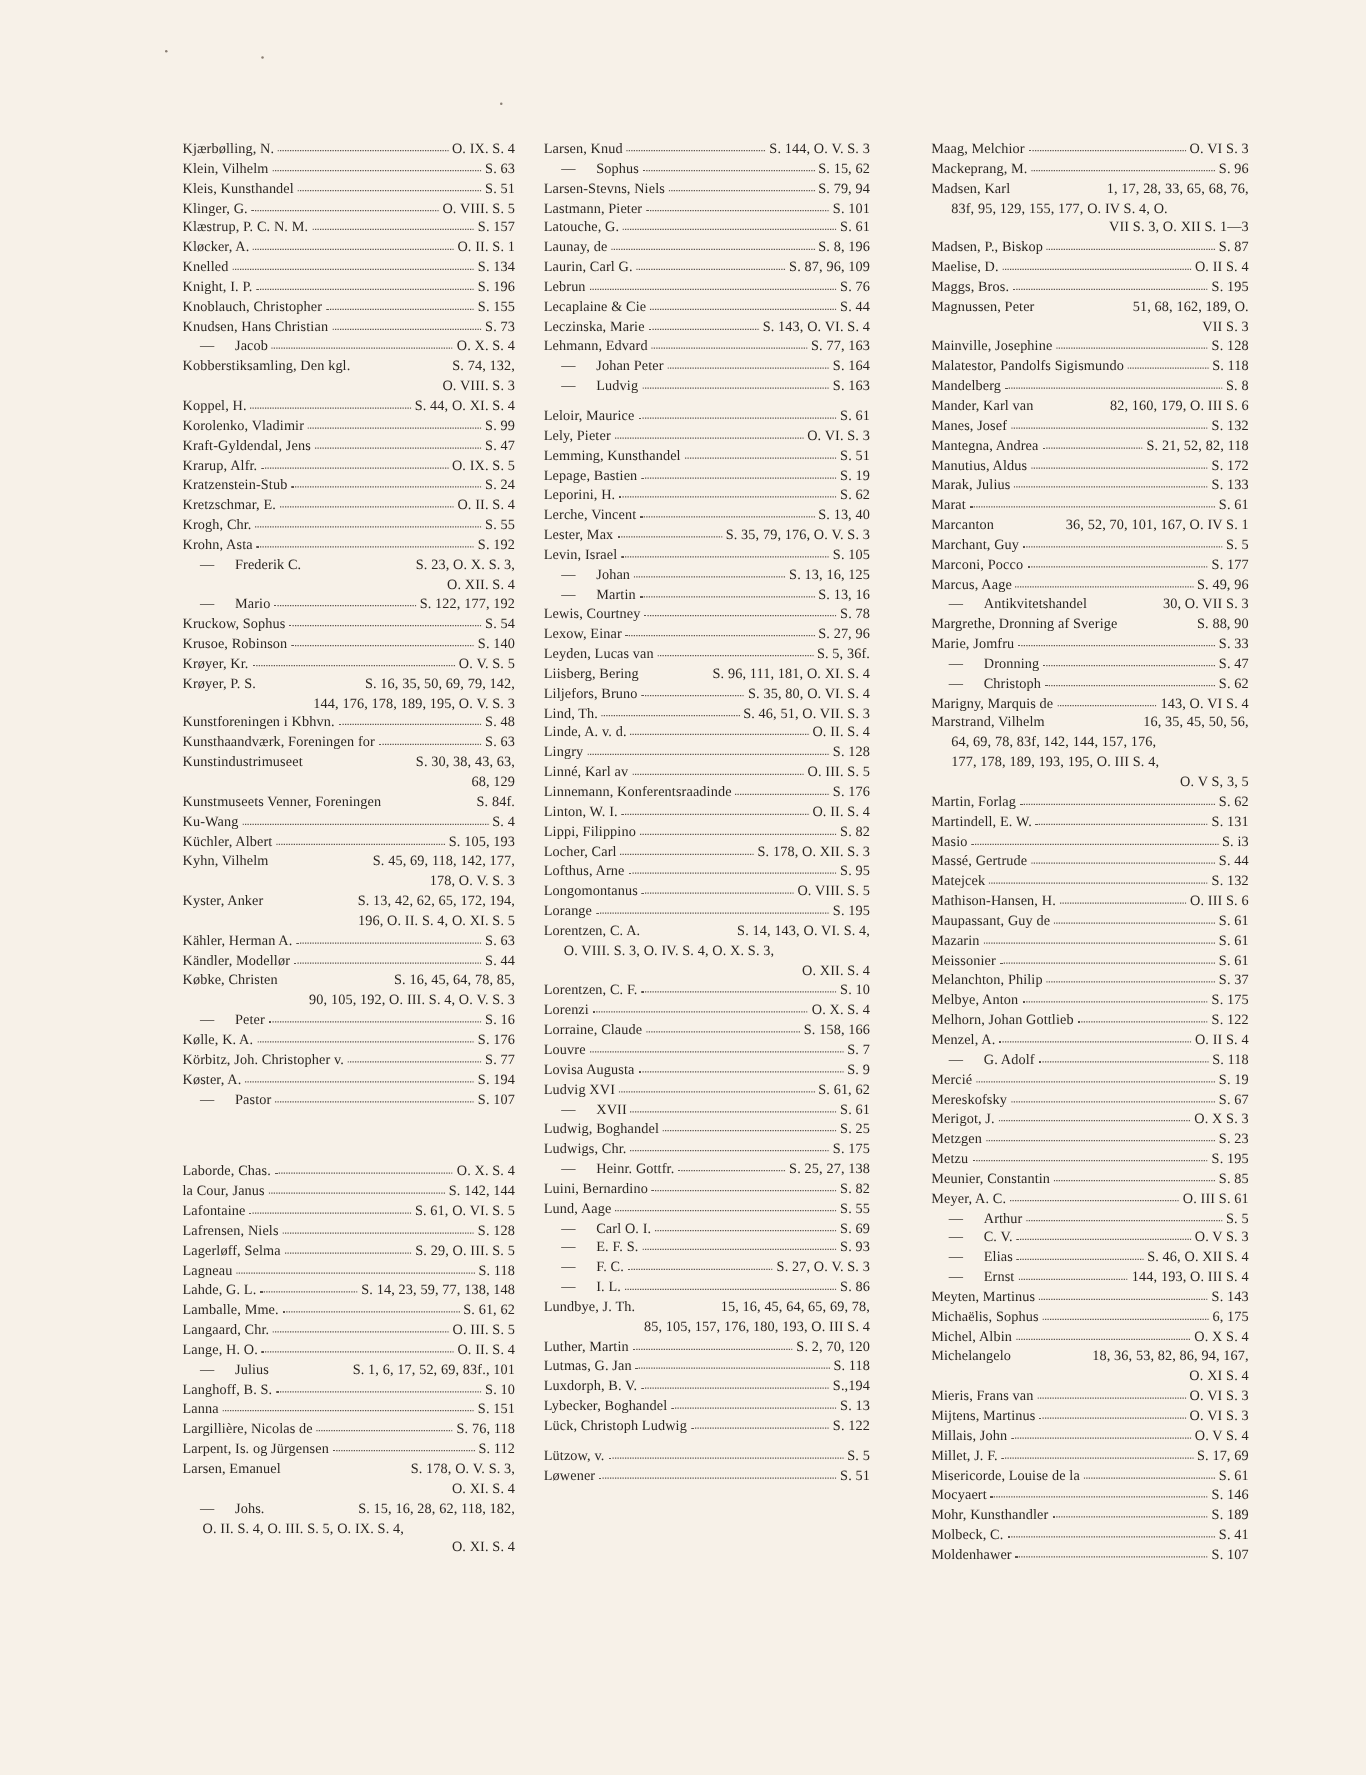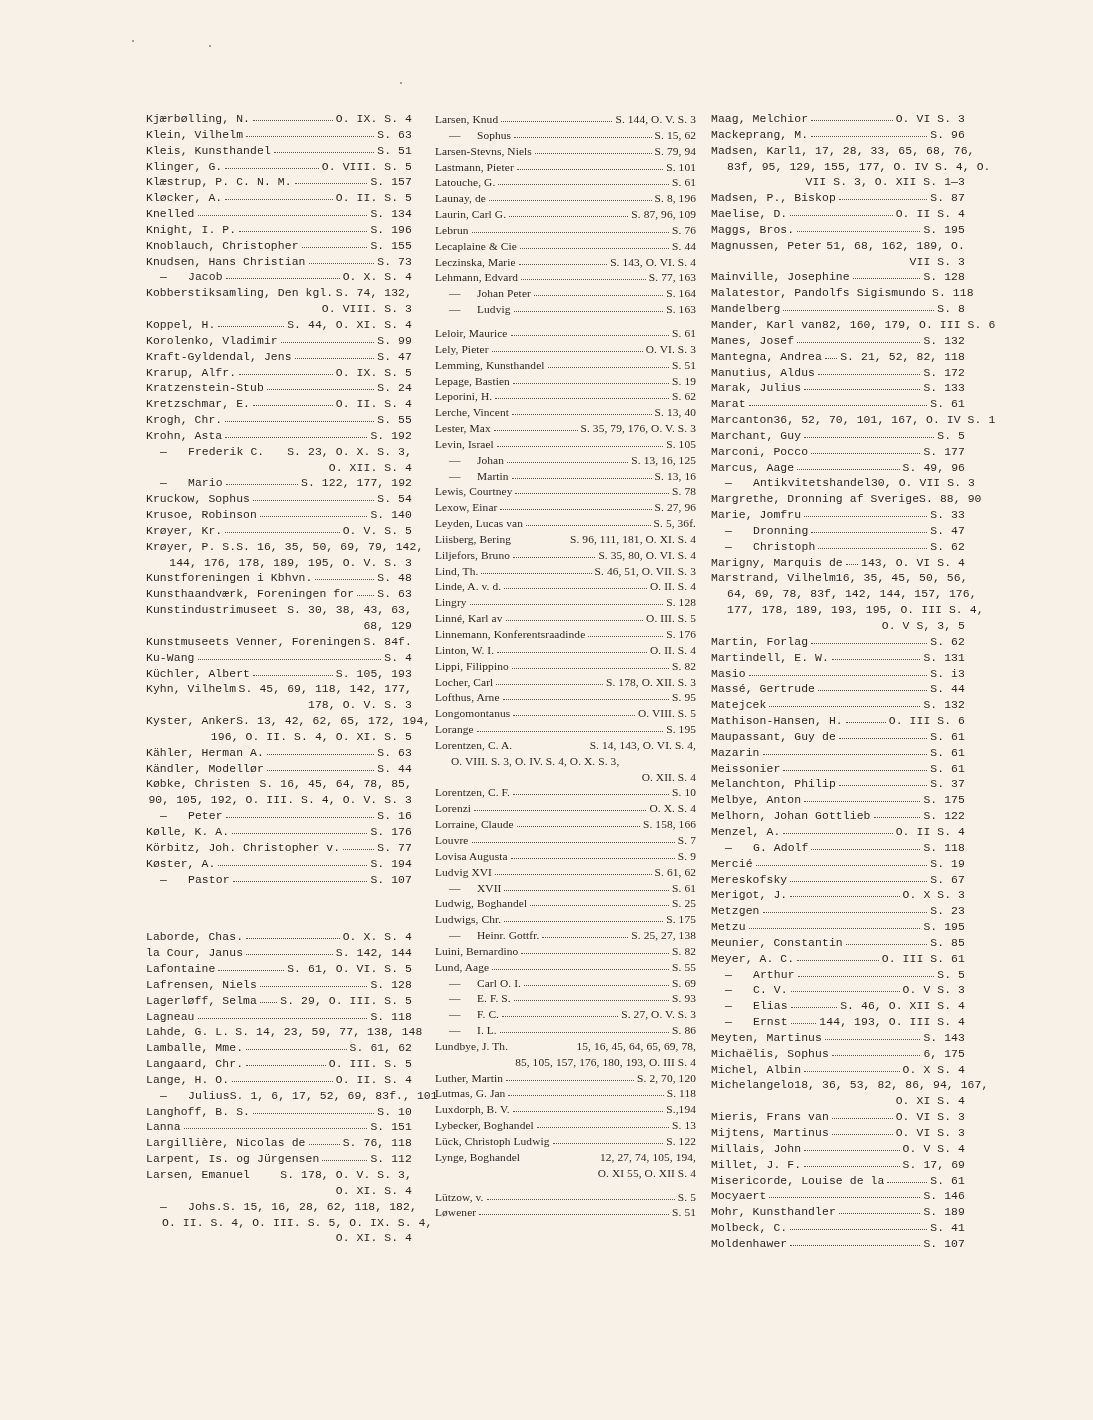--- a/index.html
+++ b/index.html
@@ -12,23 +12,23 @@
     color: #2b2622;
   }
   .page-mark {
     position: absolute; width: 2px; height: 2px; border-radius: 1px;
     background: #8a7f74;
   }
   .column {
     position: absolute;
     top: 112px;
   }
-  #col-1 { left: 146px; width: 266px; font-family: Liberation Mono, monospace; }
+  #col-1 { left: 146px; width: 266px; }
   #col-2 { left: 435px; width: 261px; }
-  #col-3 { left: 711px; width: 254px; font-family: Liberation Mono, monospace; }
+  #col-3 { left: 745px; width: 254px; }
   .entry {
     font-size: 11.4px;
     line-height: 15.85px;
     letter-spacing: 0.1px;
   }
   .line {
     display: flex;
     align-items: baseline;
     white-space: nowrap;
   }
@@ -97,21 +97,21 @@
       <div class="line">
         <span class="name">Klæstrup, P. C. N. M.</span>
         <span class="leader"></span>
         <span class="ref">S. 157</span>
       </div>
     </div>
     <div class="entry">
       <div class="line">
         <span class="name">Kløcker, A.</span>
         <span class="leader"></span>
-        <span class="ref">O. II. S. 5</span>
+        <span class="ref">O. II. S. 1</span>
       </div>
     </div>
     <div class="entry">
       <div class="line">
         <span class="name">Knelled</span>
         <span class="leader"></span>
         <span class="ref">S. 134</span>
       </div>
     </div>
     <div class="entry">
@@ -921,28 +921,20 @@
         <span class="leader"></span>
         <span class="ref">S. 13</span>
       </div>
     </div>
     <div class="entry">
       <div class="line">
         <span class="name">Lück, Christoph Ludwig</span>
         <span class="leader"></span>
         <span class="ref">S. 122</span>
       </div>
-    </div>
-    <div class="entry">
-      <div class="line">
-        <span class="name">Lynge, Boghandel</span>
-        <span class="gap"></span>
-        <span class="ref">12, 27, 74, 105, 194,</span>
-      </div>
-      <div class="cont">O. XI 55, O. XII S. 4</div>
     </div>
     <div class="spacer"></div>
     <div class="entry">
       <div class="line">
         <span class="name">Lützow, v.</span>
         <span class="leader"></span>
         <span class="ref">S. 5</span>
       </div>
     </div>
     <div class="entry">

